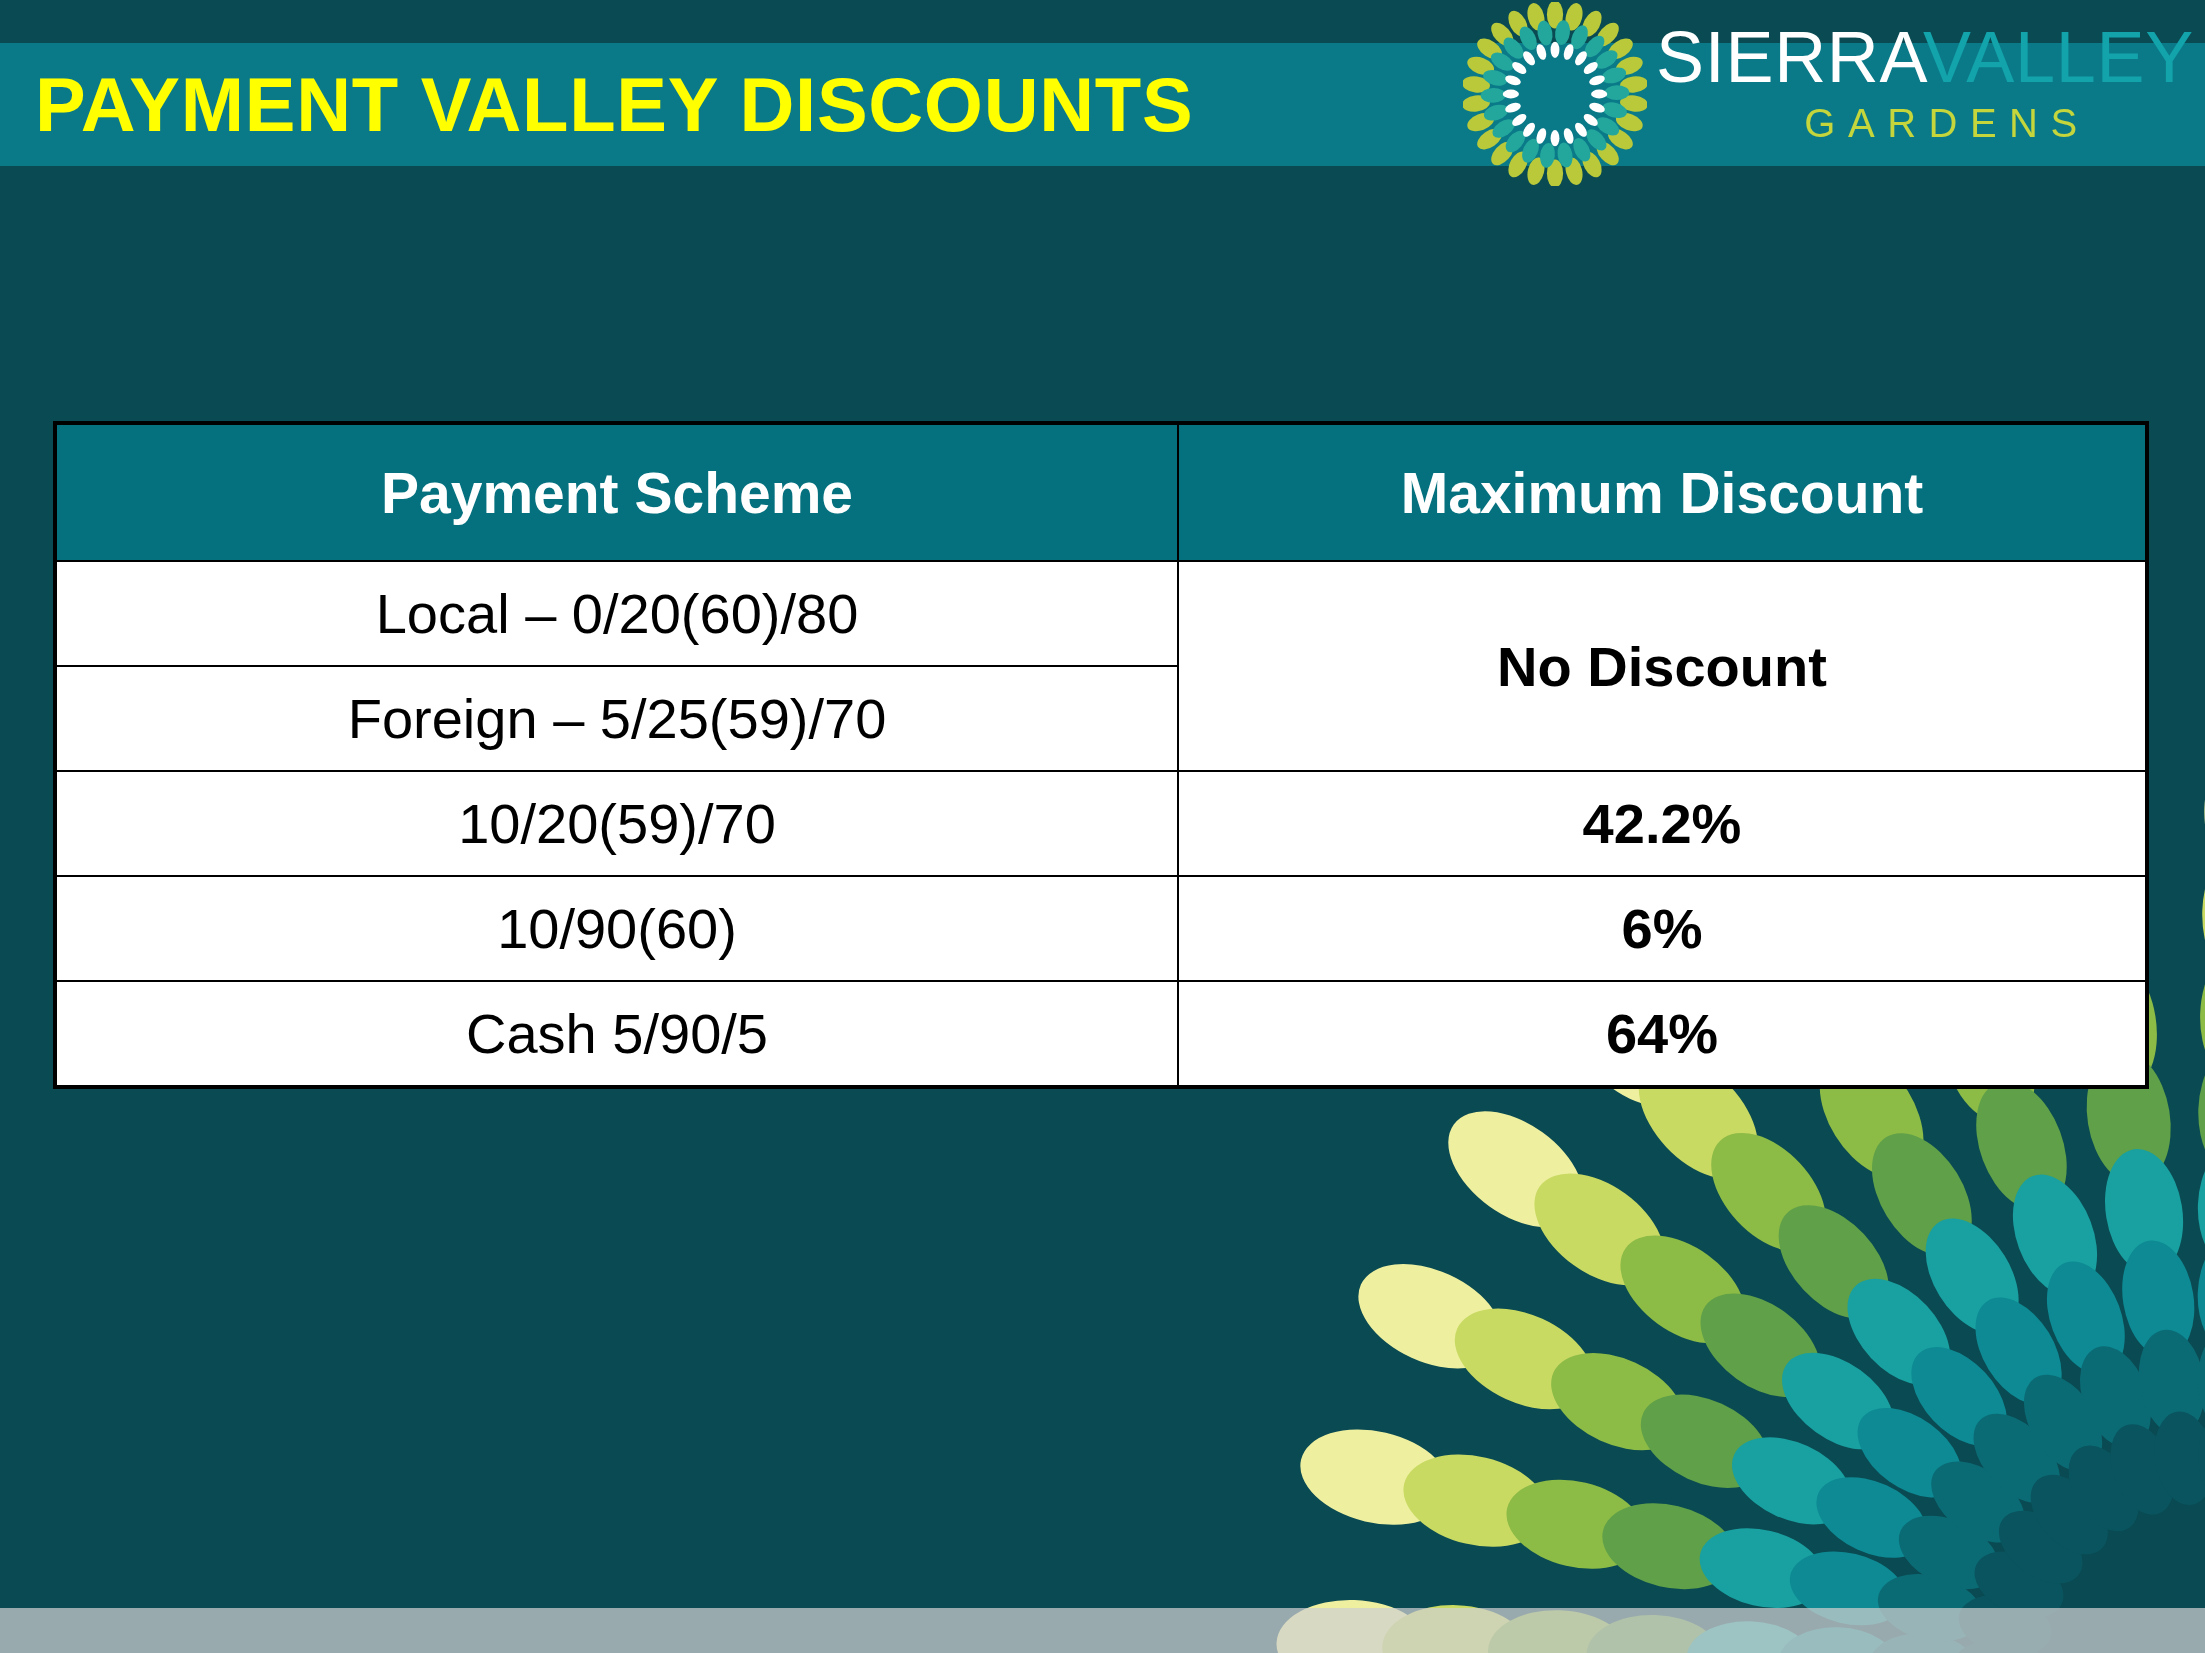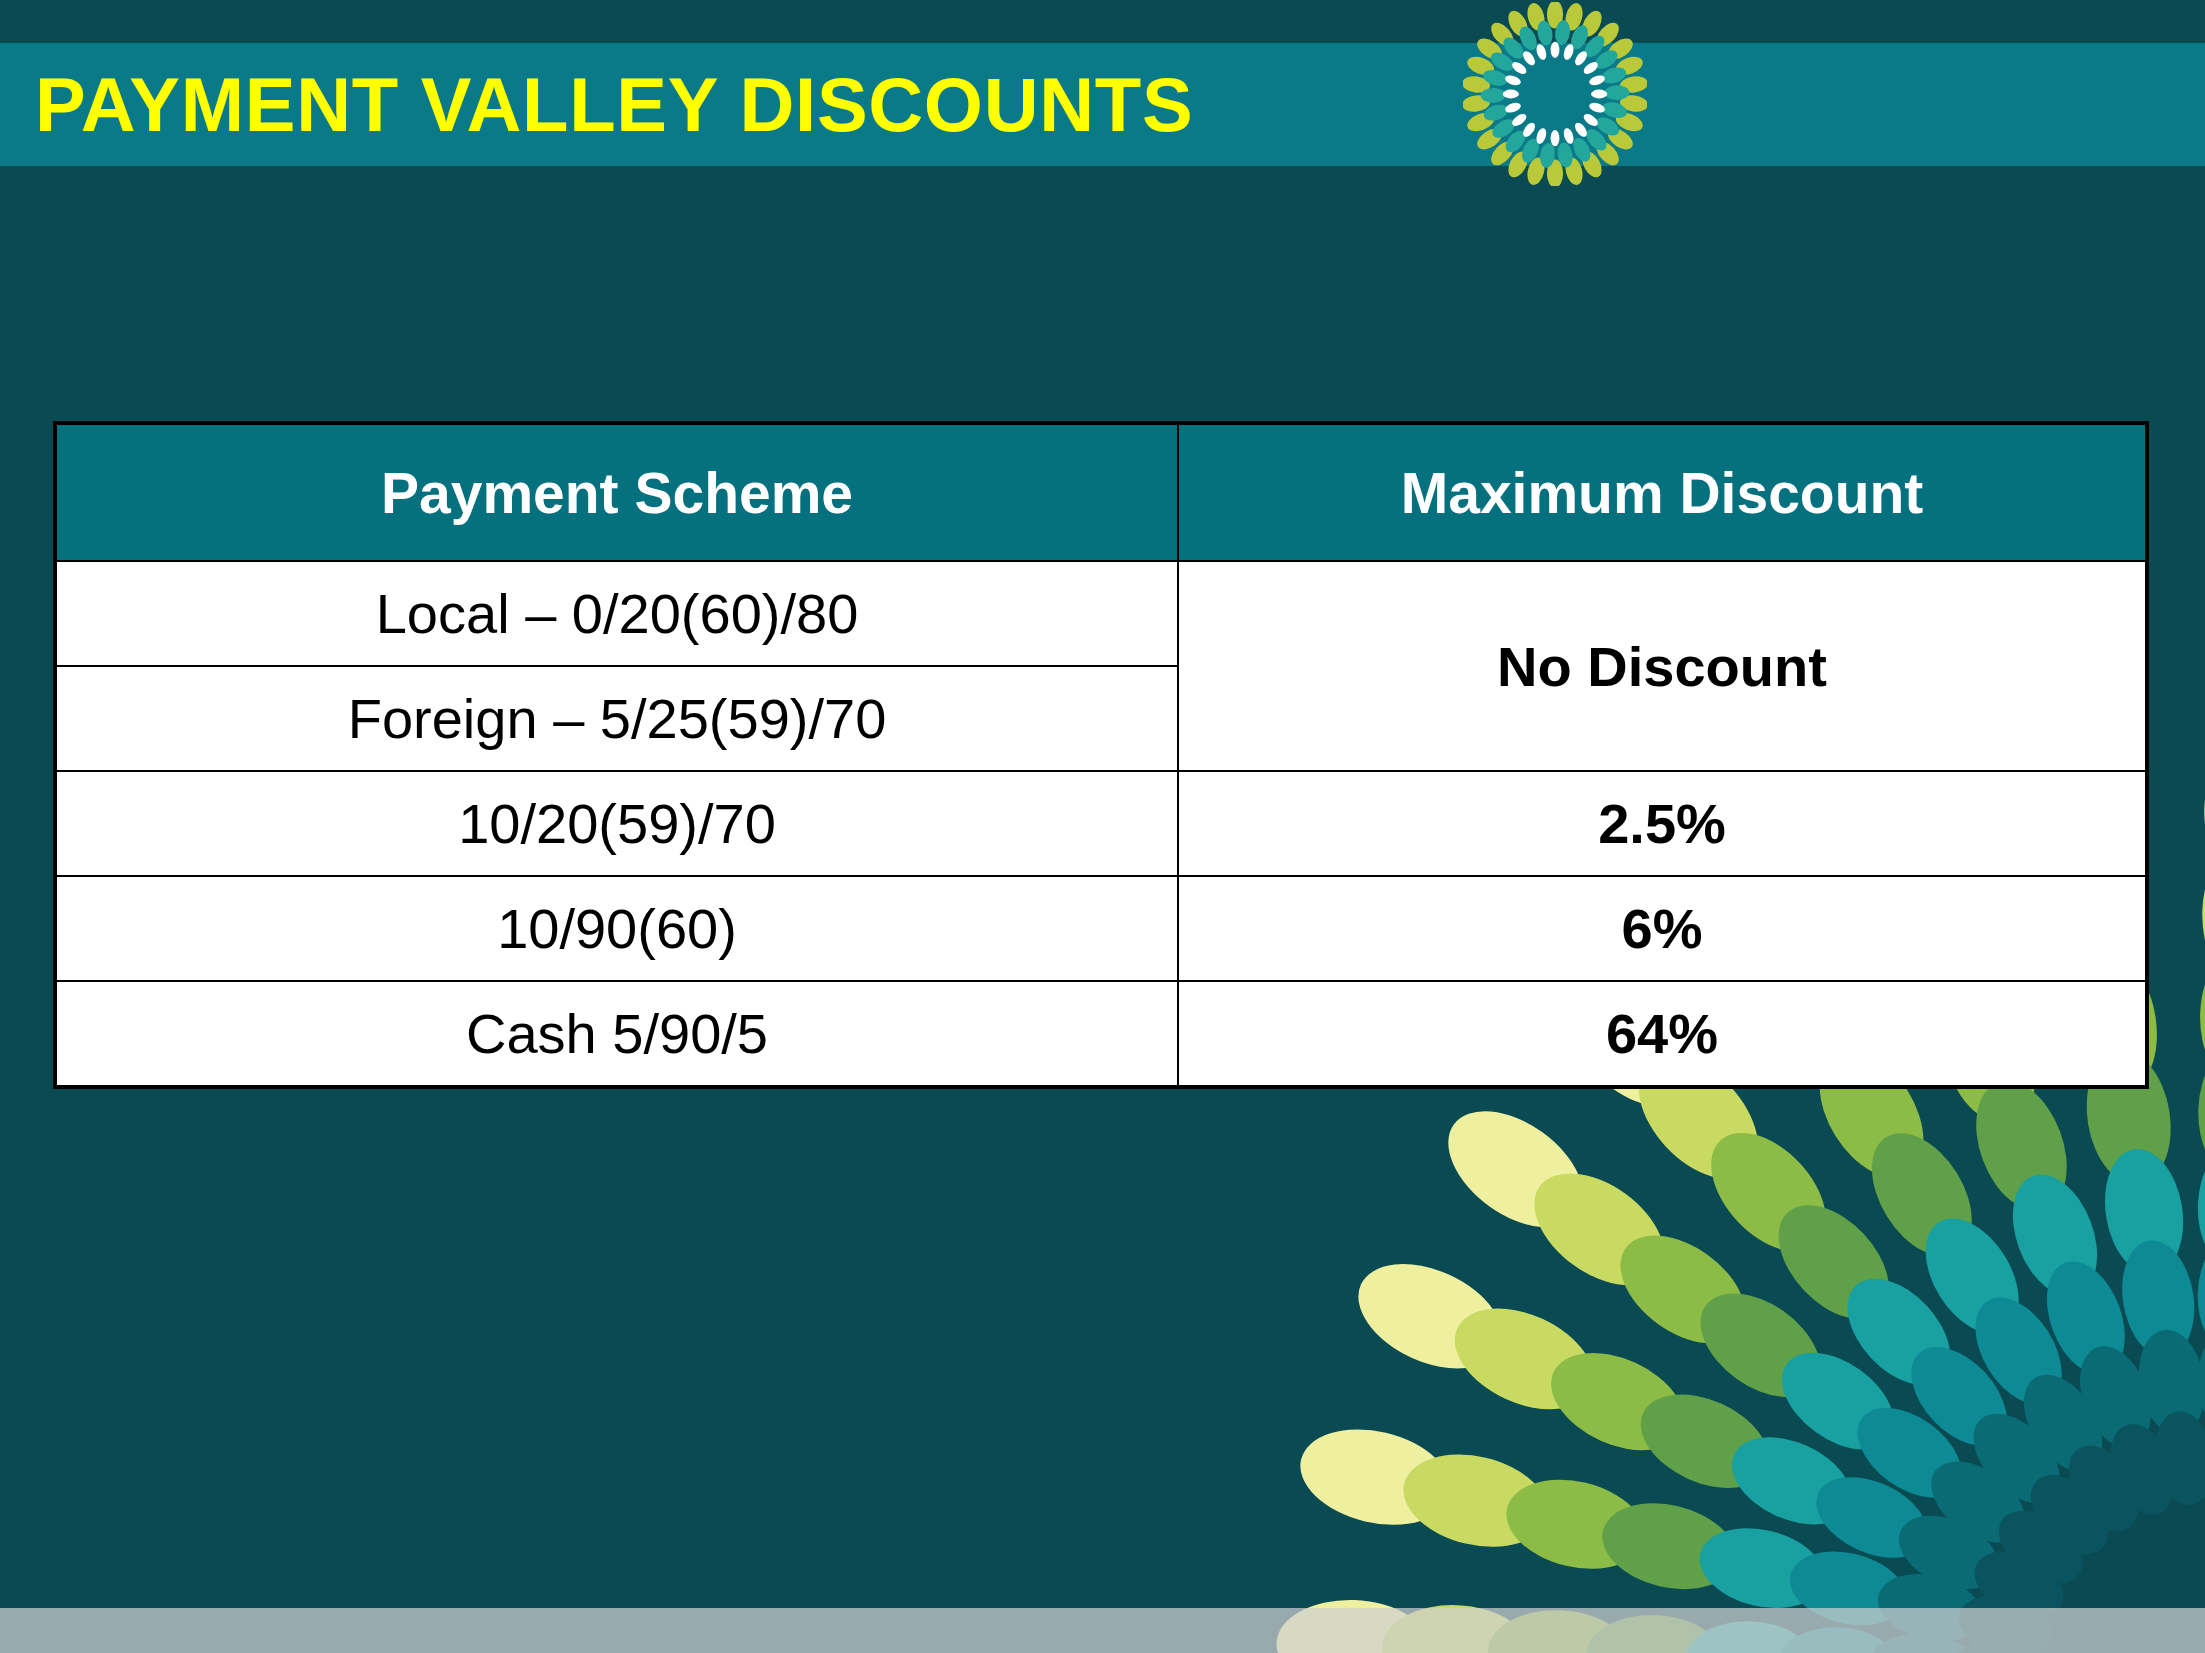--- a/index.html
+++ b/index.html
@@ -317,20 +317,26 @@
           <ellipse cx="89.73" cy="173.54" rx="6" ry="11" fill="#ffffff" transform="rotate(216.00 89.73 173.54)"></ellipse>
           <ellipse cx="76.46" cy="160.27" rx="6" ry="11" fill="#ffffff" transform="rotate(234.00 76.46 160.27)"></ellipse>
           <ellipse cx="67.94" cy="143.54" rx="6" ry="11" fill="#ffffff" transform="rotate(252.00 67.94 143.54)"></ellipse>
           <ellipse cx="65.00" cy="125.00" rx="6" ry="11" fill="#ffffff" transform="rotate(270.00 65.00 125.00)"></ellipse>
           <ellipse cx="67.94" cy="106.46" rx="6" ry="11" fill="#ffffff" transform="rotate(288.00 67.94 106.46)"></ellipse>
           <ellipse cx="76.46" cy="89.73" rx="6" ry="11" fill="#ffffff" transform="rotate(306.00 76.46 89.73)"></ellipse>
           <ellipse cx="89.73" cy="76.46" rx="6" ry="11" fill="#ffffff" transform="rotate(324.00 89.73 76.46)"></ellipse>
           <ellipse cx="106.46" cy="67.94" rx="6" ry="11" fill="#ffffff" transform="rotate(342.00 106.46 67.94)"></ellipse>
         </g>
     </svg>
+    <div class="logo-wordmark">
+      <div class="word-sierra-valley">
+        <span class="w-sierra">SIERRA</span><span class="w-valley">VALLEY</span>
+      </div>
+      <div class="word-gardens">GARDENS</div>
+    </div>
   </div>
 
   <table class="discount-table">
     <colgroup>
         <col class="c1">
         <col class="c2">
       </colgroup>
     <thead>
       <tr>
         <th>Payment Scheme</th>
@@ -340,21 +346,21 @@
     <tbody id="table-body">
         <tr>
           <td>Local – 0/20(60)/80</td>
           <td class="nodiscount" rowspan="2">No Discount</td>
         </tr>
         <tr>
           <td>Foreign – 5/25(59)/70</td>
         </tr>
         <tr>
           <td>10/20(59)/70</td>
-          <td class="val">2.5%</td>
+          <td class="val">42.2%</td>
         </tr>
         <tr>
           <td>10/90(60)</td>
           <td class="val">6%</td>
         </tr>
         <tr>
           <td>Cash 5/90/5</td>
           <td class="val">64%</td>
         </tr>
       </tbody>

